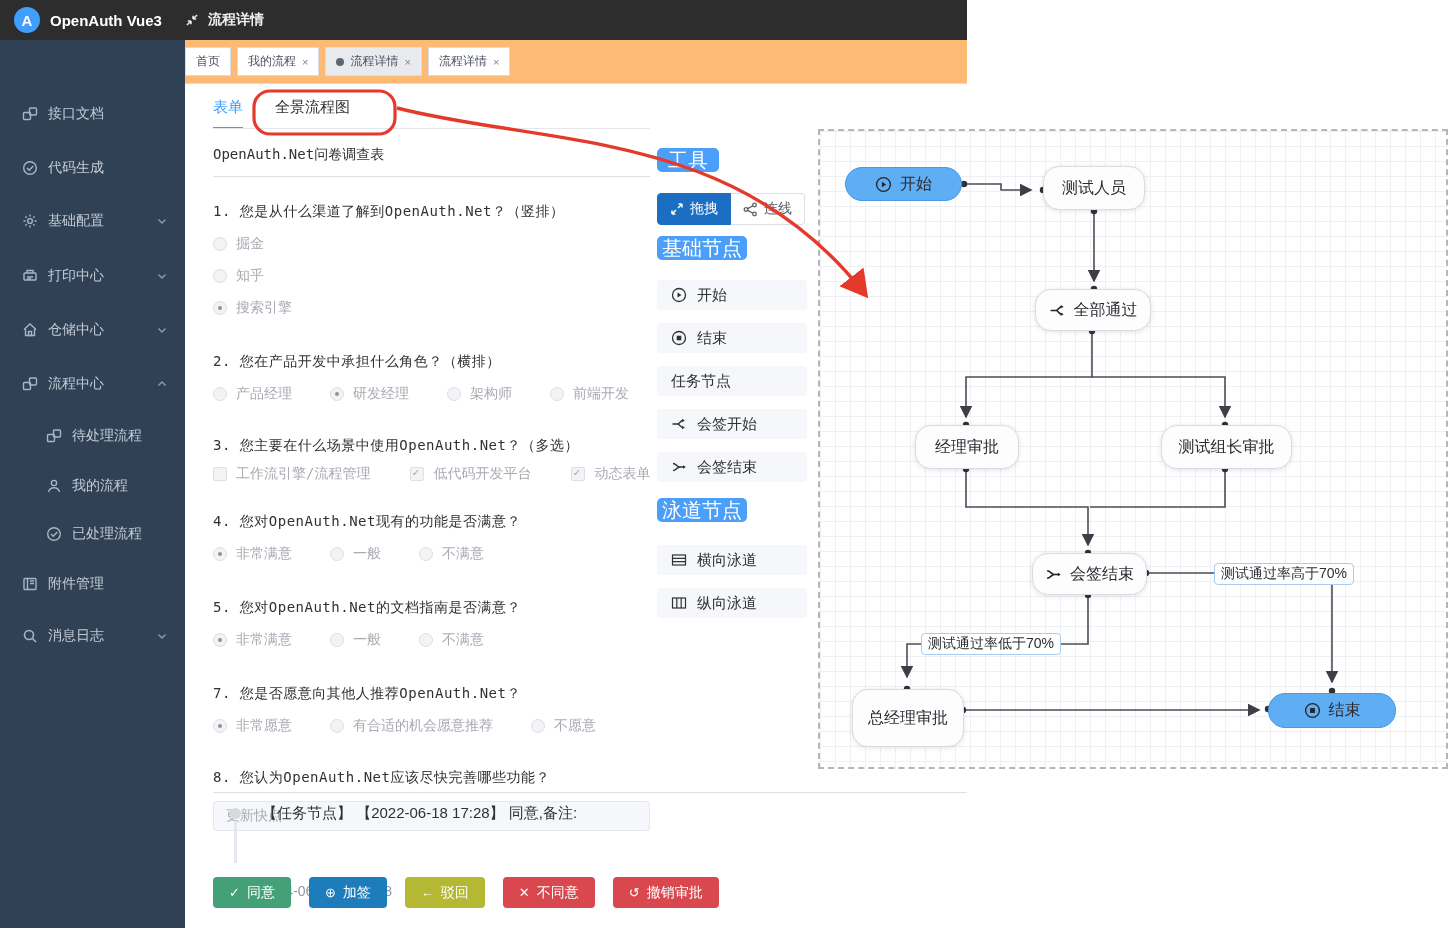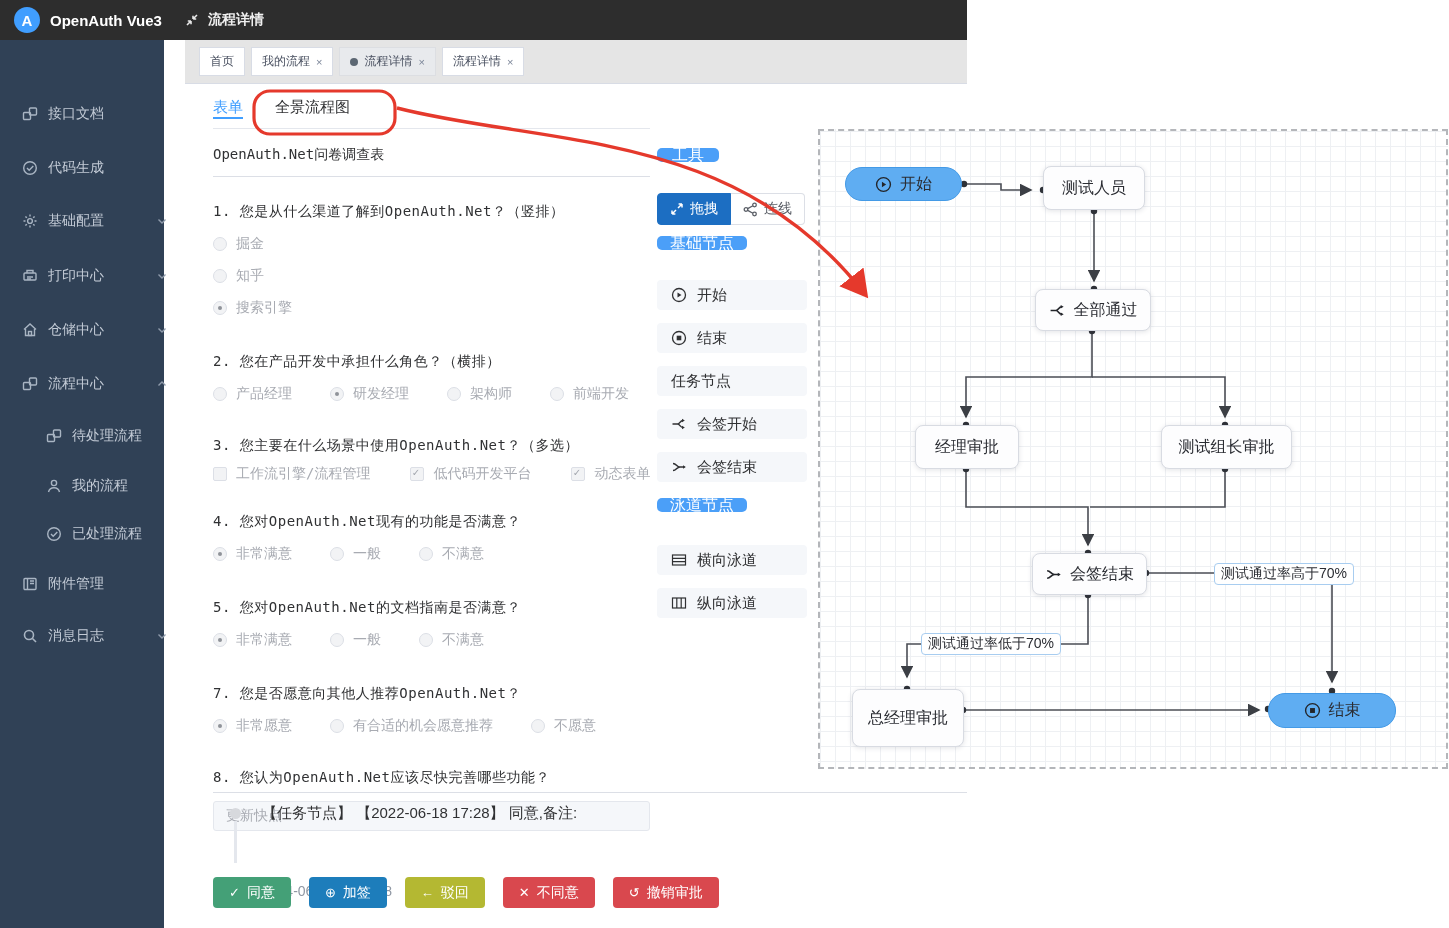--- a/index.html
+++ b/index.html
@@ -9,39 +9,39 @@
 
   
   .hdr{left:0;top:0;width:967px;height:40px;background:#2d2d2d;display:flex;align-items:center;}
   .logo{width:26px;height:26px;border-radius:50%;background:#409eff;margin-left:14px;
         display:flex;align-items:center;justify-content:center;color:#fff;font-weight:bold;font-size:15px;}
   .app-title{color:#fff;font-weight:bold;font-size:15px;margin-left:10px;}
   .hdr-ic{margin-left:22px;color:#e8e8e8;}
   .page-title{color:#f0f0f0;font-weight:bold;font-size:14px;margin-left:8px;}
 
   
-  .side{left:0;top:40px;width:164px;height:888px;background:#304156;}
+  .side{left:0;top:40px;width:185px;height:888px;background:#304156;}
   .sitem{position:absolute;left:0;width:185px;height:28px;display:flex;align-items:center;
          color:#c3cbd6;font-size:14px;cursor:pointer;}
   .sitem .ic{width:16px;height:16px;margin-left:22px;margin-right:10px;flex:0 0 16px;color:#a9b5c3;}
   .sitem.child .ic{margin-left:46px;}
   .sitem .chev{position:absolute;right:18px;color:#8f9bab;width:10px;height:10px;}
 
   
-  .tagsbar{left:185px;top:40px;width:782px;height:44px;background:#e5e5e5;border-bottom:1px solid #d8dce5;
-           display:flex;align-items:center;padding-left:14px;box-sizing:border-box;gap:6px;}
+  .tagsbar{left:185px;top:40px;width:782px;height:44px;background:#fdba74;border-bottom:1px solid #d8dce5;
+           display:flex;align-items:center;box-sizing:border-box;gap:6px;}
   .tag{height:27px;display:flex;align-items:center;gap:6px;padding:0 10px;background:#fff;
        border:1px solid #d8dce5;font-size:12px;color:#495060;cursor:pointer;}
   .tag.active{background:#e8eaed;border-color:#dcdee2;}
   .tag .dot{width:8px;height:8px;border-radius:50%;background:#5c6773;}
   .tag .x{color:#7c8699;font-size:11px;}
 
   
   .tabs{left:213px;top:98px;display:flex;gap:32px;font-size:15px;}
-  .tab{cursor:pointer;color:#303133;}
+  .tab{padding-bottom:10px;cursor:pointer;color:#303133;}
   .tab.active{color:#409eff;border-bottom:2px solid #409eff;}
   .tabline{left:213px;top:128px;width:437px;height:1px;background:#e4e7ed;}
 
   
   .form{left:213px;top:140px;width:442px;font-family:"DejaVu Sans Mono","Liberation Mono",monospace;
         color:#303133;overflow:hidden;}
   .f-title{font-size:14px;padding:6px 0 12px 0;}
   .f-div{height:1px;background:#dcdfe6;margin-bottom:22px;}
   .q-label{font-size:14px;margin-top:26px;margin-bottom:14px;letter-spacing:.5px;}
   .opts{display:flex;gap:38px;flex-wrap:nowrap;}
@@ -64,41 +64,41 @@
   .tl-line{left:234px;top:821px;width:3px;height:42px;background:#e4e7ed;}
   .tl-entry{left:262px;top:804px;font-size:15px;color:#303133;}
   .tl-date{left:262px;top:836px;font-size:14px;color:#8f97a3;margin-top:47px;}
   .btns{left:213px;top:877px;display:flex;gap:18px;}
   .btn{height:31px;border-radius:4px;color:#fff;font-size:14px;display:flex;align-items:center;
        gap:7px;padding:0 16px;cursor:pointer;border:none;}
   .btn .bic{font-size:13px;}
 
   
   .overlay{left:650px;top:122px;width:799px;height:663px;background:#fff;}
-  .badge{position:absolute;background:#4b9ff8;color:#fff;font-size:16px;border-radius:5px;
-         height:14px;display:flex;align-items:center;justify-content:center;cursor:pointer;}
+  .badge{position:absolute;background:#4b9ff8;color:#fff;font-size:20px;border-radius:5px;
+         height:24px;display:flex;align-items:center;justify-content:center;cursor:pointer;}
   .tool-group{position:absolute;left:7px;top:71px;display:flex;}
   .tg-btn{height:32px;display:flex;align-items:center;gap:6px;font-size:14px;padding:0 12px;
           box-sizing:border-box;cursor:pointer;}
   .tg-btn.active{background:#1c6ec2;color:#fff;border:1px solid #1c6ec2;border-radius:4px 0 0 4px;}
   .tg-btn.plain{background:#fff;color:#5a5e66;border:1px solid #dcdfe6;border-left:none;border-radius:0 4px 4px 0;}
   .titem{position:absolute;left:7px;width:150px;height:30px;background:#f5f7fa;border-radius:4px;
          display:flex;align-items:center;gap:10px;font-size:15px;color:#303133;padding-left:14px;
          box-sizing:border-box;cursor:grab;}
   .titem .tic{width:16px;height:16px;flex:0 0 16px;color:#303133;}
 
   
   .canvas{left:818px;top:129px;width:630px;height:640px;background:#fff;border:2px dashed #b4b6ba;
           box-sizing:border-box;
           background-image:linear-gradient(#eef0f3 1px,transparent 1px),
                            linear-gradient(90deg,#eef0f3 1px,transparent 1px);
           background-size:15px 15px;}
   .node{position:absolute;box-sizing:border-box;display:flex;align-items:center;justify-content:center;
         gap:8px;font-size:16px;color:#2b2d33;cursor:pointer;}
-  .node.rect{background:#fdfdfe;border:1px solid #d8dbe2;border-radius:8px;
+  .node.rect{background:#fdfdfe;border:1px solid #d8dbe2;border-radius:16px;
         box-shadow:0 1px 5px rgba(60,70,90,.15);}
   .node.pill{background:#5fadf2;border:1px solid #449ae6;border-radius:17px;}
   .elabel{position:absolute;background:#fff;border:1px solid #a8cdf0;border-radius:4px;font-size:14px;
         color:#2b2d33;padding:1px 6px;white-space:nowrap;}
   .nic{width:17px;height:17px;flex:0 0 17px;color:#23252a;}
 
   
   .anno{left:0;top:0;width:1449px;height:928px;pointer-events:none;z-index:50;}
 </style>
 </head>

